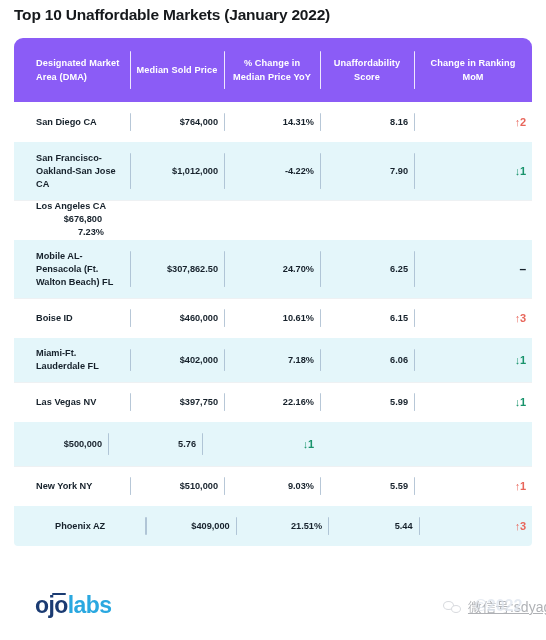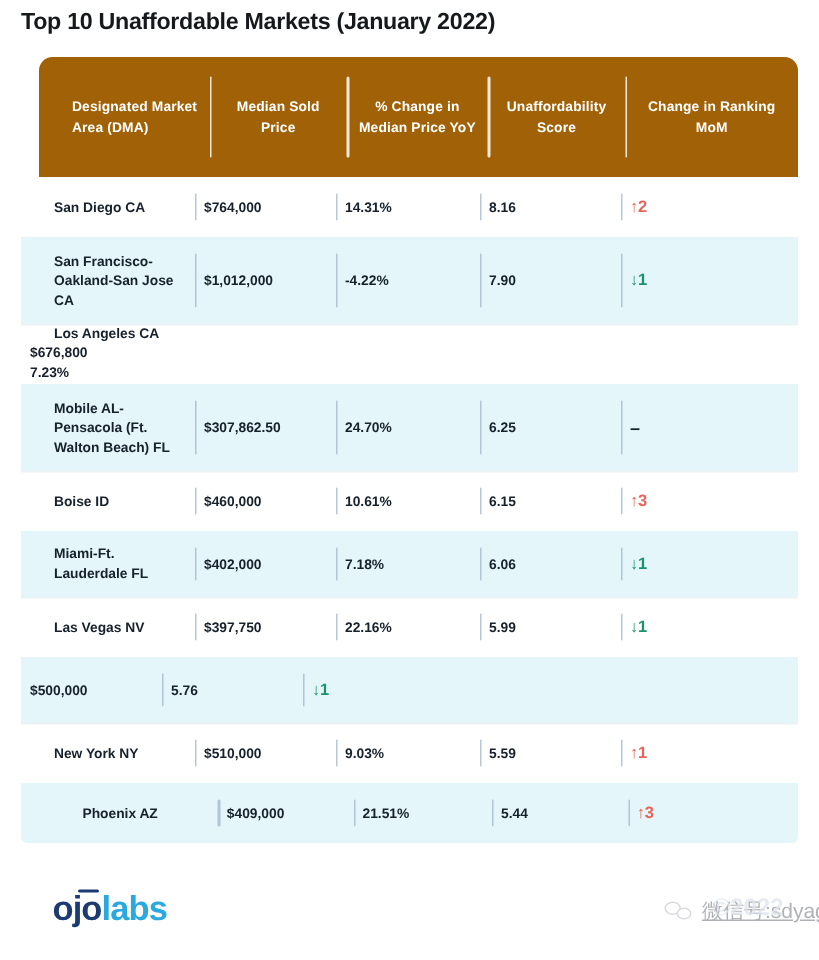--- a/index.html
+++ b/index.html
@@ -34,25 +34,24 @@
   
   .table {
     position: absolute;
     left: 14px;
     top: 38px;
     width: 518px;
   }
 
   .thead {
     display: flex;
-    background: #a16207;
+    background: #8b5cf6;
     border-radius: 9px 9px 0 0;
-    height: 80px;
+    height: 64px;
     align-items: center;
-    margin-left: 12px;
   }
 
   .th {
     position: relative;
     color: #ffffff;
     font-size: 9.2px;
     font-weight: bold;
     line-height: 14px;
     letter-spacing: 0.1px;
     padding: 0 6px;
@@ -102,21 +101,21 @@
   .td {
     position: relative;
     font-size: 9.2px;
     font-weight: bold;
     color: #16212b;
     display: flex;
     align-items: center;
     padding: 0 6px;
     line-height: 13px;
   }
-  .td.center { justify-content: flex-start; text-align: center; }
+  .td.center { justify-content: flex-end; text-align: center; }
   .td.left   { justify-content: flex-start; text-align: left; padding-left: 22px; }
 
   .td + .td::before {
     content: "";
     position: absolute;
     left: 0;
     top: 11px;
     bottom: 11px;
     width: 1.3px;
     background: #9fb4c9;

